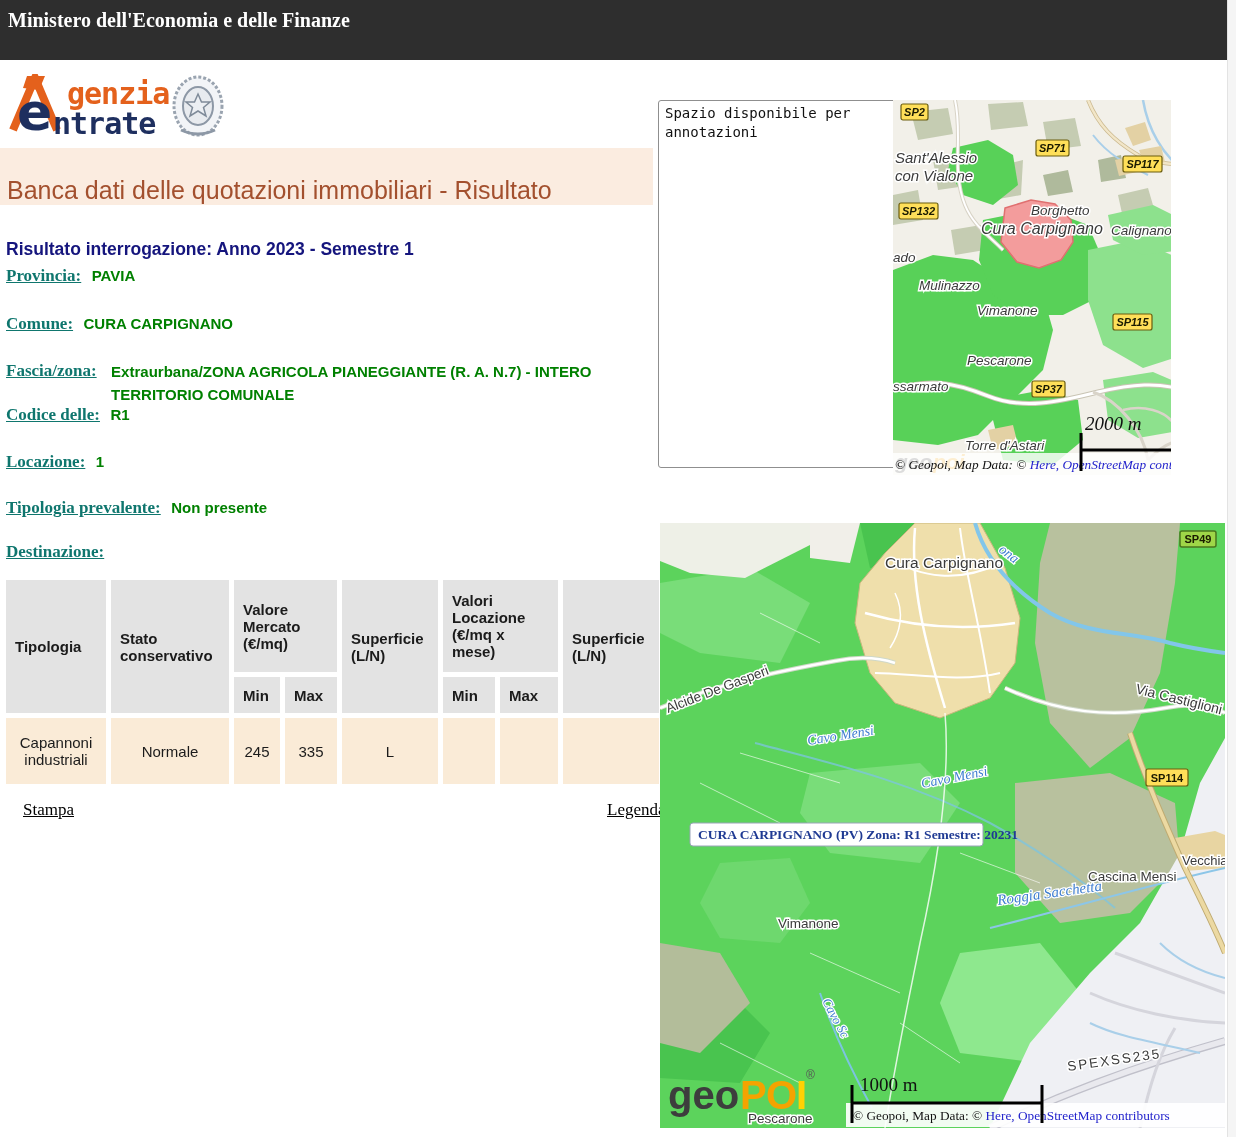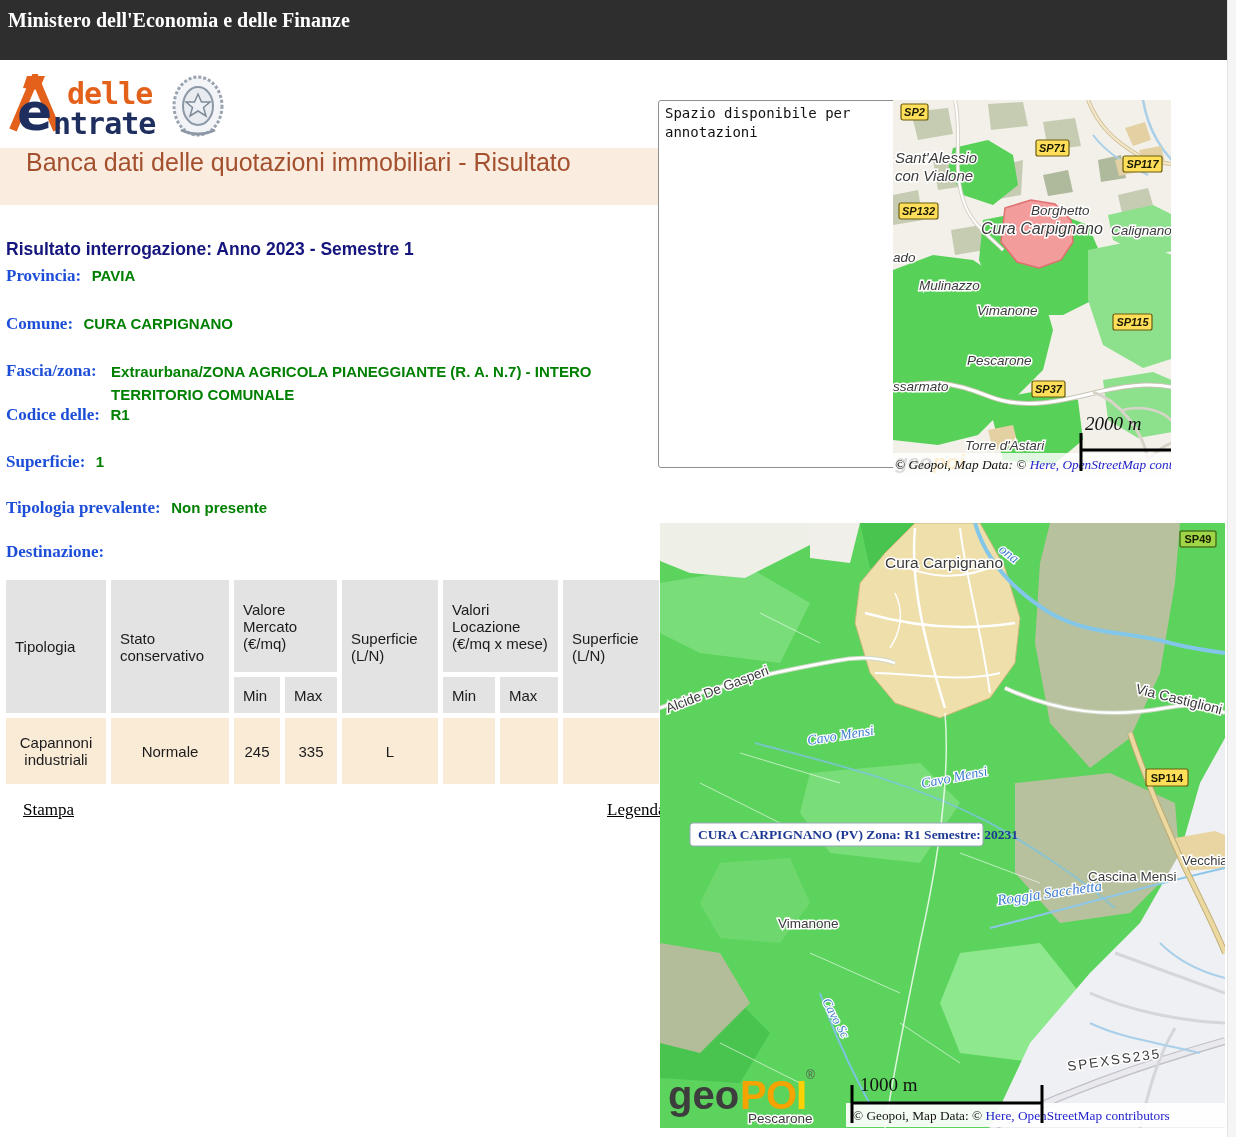--- a/index.html
+++ b/index.html
@@ -7,32 +7,32 @@
 
   .topbar{position:absolute;left:0;top:0;width:1227px;height:60px;background:#2e2e2e;}
   .topbar .mtitle{position:absolute;left:8px;top:9px;color:#fff;font-family:"Liberation Serif",serif;font-weight:bold;font-size:20px;text-align:center;}
 
   .rightstrip{position:absolute;right:0;top:0;width:9px;height:1137px;background:#f5f5f5;border-left:1px solid #e3e3e3;box-sizing:border-box;}
 
   .logo{position:absolute;left:5px;top:74px;width:230px;height:66px;}
   .logo .word1{position:absolute;left:62px;top:2px;font-family:"DejaVu Sans Mono",monospace;font-weight:bold;font-size:30px;color:#e4611c;letter-spacing:-1px;}
   .logo .word2{position:absolute;left:48px;top:32px;font-family:"DejaVu Sans Mono",monospace;font-weight:bold;font-size:30px;color:#1e2f5f;letter-spacing:-1px;}
 
-  .banner{position:absolute;left:0;top:148px;width:653px;height:57px;background:#fbece0;display:flex;align-items:flex-start;padding-left:19px;}
+  .banner{position:absolute;left:0;top:148px;width:653px;height:57px;background:#fbece0;display:flex;align-items:flex-end;}
   .banner .btitle{margin-left:7px;font-size:25px;color:#a3502e;}
 
   .heading{position:absolute;left:6px;top:239px;font-size:17.5px;font-weight:bold;color:#15157d;}
 
   .field{position:absolute;left:6px;white-space:nowrap;}
-  .flabel{font-family:"Liberation Serif",serif;font-weight:bold;font-size:17px;color:#1d4ed8;}
+  .flabel{font-family:"Liberation Serif",serif;font-weight:bold;font-size:17px;color:#0f766e;text-decoration:underline;}
   .fvalue{font-weight:bold;font-size:15px;color:#008000;margin-left:6px;}
   .fvalue-block{display:inline-block;width:512px;vertical-align:top;line-height:1.5;margin-left:10px;white-space:normal;}
 
   table.quot{position:absolute;left:1px;top:575px;border-collapse:separate;border-spacing:5px;}
-  table.quot th{background:#e3e3e3;font-weight:normal;font-size:15px;color:#1b1b1b;text-align:left;vertical-align:middle;padding:6px 9px;}
+  table.quot th{background:#e3e3e3;font-weight:bold;font-size:15px;color:#1b1b1b;text-align:left;vertical-align:middle;padding:6px 9px;}
   table.quot td{background:#faebd7;font-size:15px;color:#1b1b1b;text-align:center;vertical-align:middle;padding:16px 4px;}
   tr.hr1{height:92px;} tr.hr2{height:36px;} tr.dr{height:66px;}
   .w-tip{width:82px;} .w-stato{width:100px;} .w-min1{width:28px;} .w-max1{width:34px;}
   .w-sup{width:78px;} .w-min2{width:34px;} .w-max2{width:40px;}
 
   .pglink{position:absolute;top:800px;font-family:"Liberation Serif",serif;font-size:17px;color:#000;text-decoration:underline;cursor:pointer;}
   #stampa{left:23px;} #legenda{left:607px;}
 
   #annot{position:absolute;left:658px;top:100px;width:252px;height:368px;box-sizing:border-box;
     font-family:"DejaVu Sans Mono",monospace;font-size:14px;color:#111;padding:3px 6px;
@@ -60,21 +60,21 @@
 </div>
 
 <div class="rightstrip"></div>
 
 <div class="logo">
   <svg width="58" height="64" viewBox="0 0 58 64">
     <path d="M22,2 L40,2 L34,16 L18,14 Z" fill="#e4611c"></path>
     <path d="M8,56 L30,4 L52,56" fill="none" stroke="#e4611c" stroke-width="8" stroke-linejoin="miter"></path>
     <text x="12" y="56" font-family="DejaVu Sans, sans-serif" font-weight="bold" font-size="52" fill="#1e2f5f">e</text>
   </svg>
-  <span class="word1">delle</span>
+  <span class="word1">genzia</span>
   <span class="word2">ntrate</span>
   <svg width="54" height="64" viewBox="0 0 54 64" style="position:absolute;left:166px;top:0;">
     <ellipse cx="27" cy="32" rx="24" ry="29" fill="#f2f4f7" stroke="#9aa4b0" stroke-width="3" stroke-dasharray="3,2"></ellipse>
     <ellipse cx="27" cy="32" rx="15" ry="19" fill="#e8ebef" stroke="#8d98a6" stroke-width="2"></ellipse>
     <polygon points="27,20 30.5,28 39,28 32.5,33.5 35,42 27,37 19,42 21.5,33.5 15,28 23.5,28" fill="#eceff3" stroke="#7f8b99" stroke-width="1.5"></polygon>
     <path d="M10,56 Q27,64 44,56" fill="none" stroke="#8d98a6" stroke-width="3"></path>
   </svg>
 </div>
 
 <div class="banner">
@@ -93,21 +93,21 @@
 </div>
 <div class="field" style="top:361px">
   <span class="flabel">Fascia/zona:</span>
   <span class="fvalue fvalue-block">Extraurbana/ZONA AGRICOLA PIANEGGIANTE (R. A. N.7) - INTERO TERRITORIO COMUNALE</span>
 </div>
 <div class="field" style="top:405px">
   <span class="flabel">Codice delle:</span>
   <span class="fvalue">R1</span>
 </div>
 <div class="field" style="top:452px">
-  <span class="flabel">Superficie:</span>
+  <span class="flabel">Locazione:</span>
   <span class="fvalue">1</span>
 </div>
 <div class="field" style="top:498px">
   <span class="flabel">Tipologia prevalente:</span>
   <span class="fvalue">Non presente</span>
 </div>
 <div class="field" style="top:542px">
   <span class="flabel">Destinazione:</span>
 </div>
 

